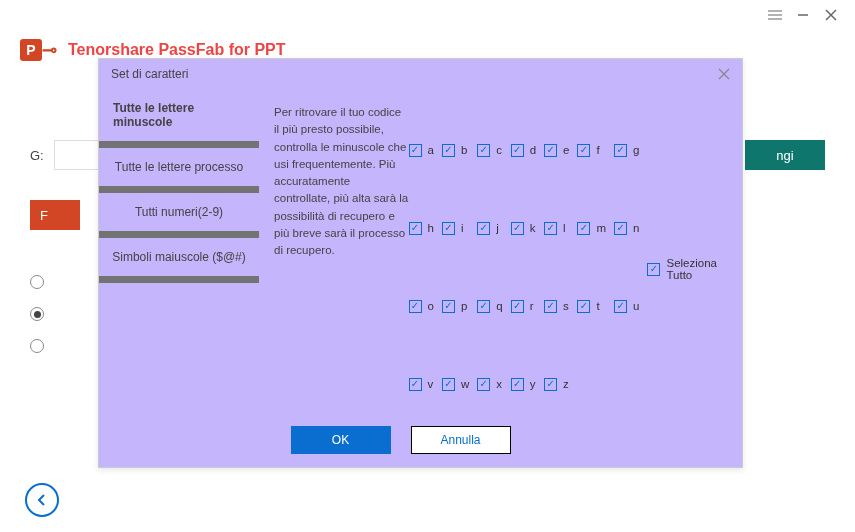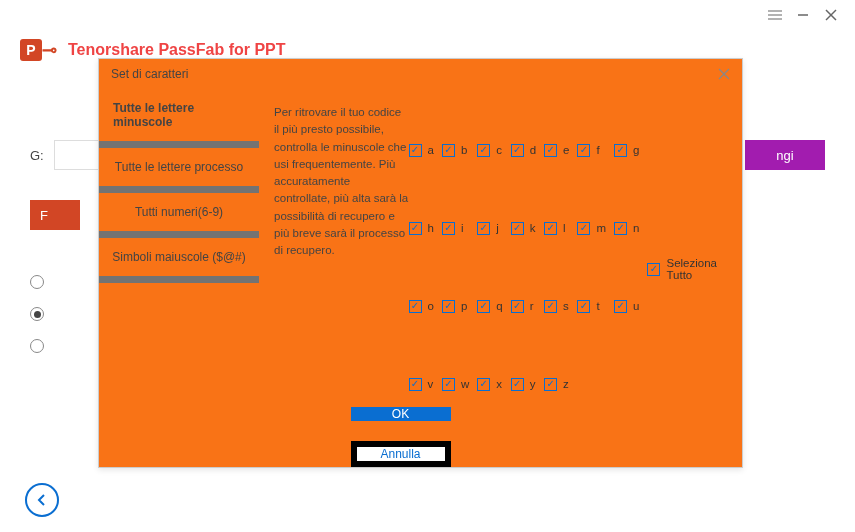--- a/index.html
+++ b/index.html
@@ -87,21 +87,21 @@
       color: #444;
     }
     .bg-input {
       flex: 1;
       height: 30px;
       border: 1px solid #ddd;
     }
     .bg-btn {
       height: 30px;
       width: 80px;
-      background: #a21caf;
+      background: #0f766e;
       color: #fff;
       display: flex;
       align-items: center;
       justify-content: center;
       font-size: 13px;
     }
     .bg-redbar {
       margin-top: 30px;
       height: 30px;
       width: 50px;
@@ -153,21 +153,21 @@
       color: #0a6ed1;
       font-size: 18px;
       cursor: pointer;
     }
     .dialog {
       position: absolute;
       top: 58px;
       left: 98px;
       width: 645px;
       height: 410px;
-      background: #f97316;
+      background: #c4b5fd;
       border: 1px solid #ccc;
       box-shadow: 0 2px 6px rgba(0,0,0,0.1);
       display: flex;
       flex-direction: column;
     }
     .dialog-header {
       height: 30px;
       display: flex;
       align-items: center;
       padding: 0 12px;
@@ -249,40 +249,39 @@
       margin-top: 22px;
       display: flex;
       align-items: center;
       gap: 6px;
       padding-left: 8px;
     }
     .dialog-footer {
       height: 55px;
       display: flex;
       align-items: center;
-      justify-content: flex-end;
+      justify-content: center;
       gap: 20px;
       padding-right: 40px;
-      flex-direction: column;
     }
     .footer-btn {
       width: 100px;
       height: 28px;
       display: flex;
       align-items: center;
       justify-content: center;
       font-size: 12px;
       cursor: pointer;
     }
     .footer-btn.primary {
       background: #0a6ed1;
       color: #fff;
     }
     .footer-btn.secondary {
-      border: 6px solid #000000;
+      border: 1px solid #000000;
       color: #0a6ed1;
       background: #fff;
     }
   </style>
 </head>
 <body>
 
 <div class="titlebar">
   <div class="winbtn">
     <svg width="14" height="10" viewBox="0 0 14 10">
@@ -345,21 +344,21 @@
       <svg width="12" height="12" viewBox="0 0 12 12">
           <line x1="1" y1="1" x2="11" y2="11" stroke="#888" stroke-width="1.2"></line>
           <line x1="11" y1="1" x2="1" y2="11" stroke="#888" stroke-width="1.2"></line>
         </svg>
     </span>
   </div>
   <div class="dialog-body">
     <div class="sidebar">
       <div class="sidebar-item active">Tutte le lettere minuscole</div>
       <div class="sidebar-item">Tutte le lettere processo</div>
-      <div class="sidebar-item">Tutti numeri(6-9)</div>
+      <div class="sidebar-item">Tutti numeri(2-9)</div>
       <div class="sidebar-item">Simboli maiuscole ($@#)</div>
     </div>
     <div class="main">
       <div class="instruction">Per ritrovare il tuo codice il più presto possibile, controlla le minuscole che usi frequentemente. Più accuratamente controllate, più alta sarà la possibilità di recupero e più breve sarà il processo di recupero.</div>
       <div class="char-grid" id="char-grid">
           <div class="char-cell">
             <div class="checkbox"></div>
             <span class="char-label">a</span>
           </div>
           <div class="char-cell">

